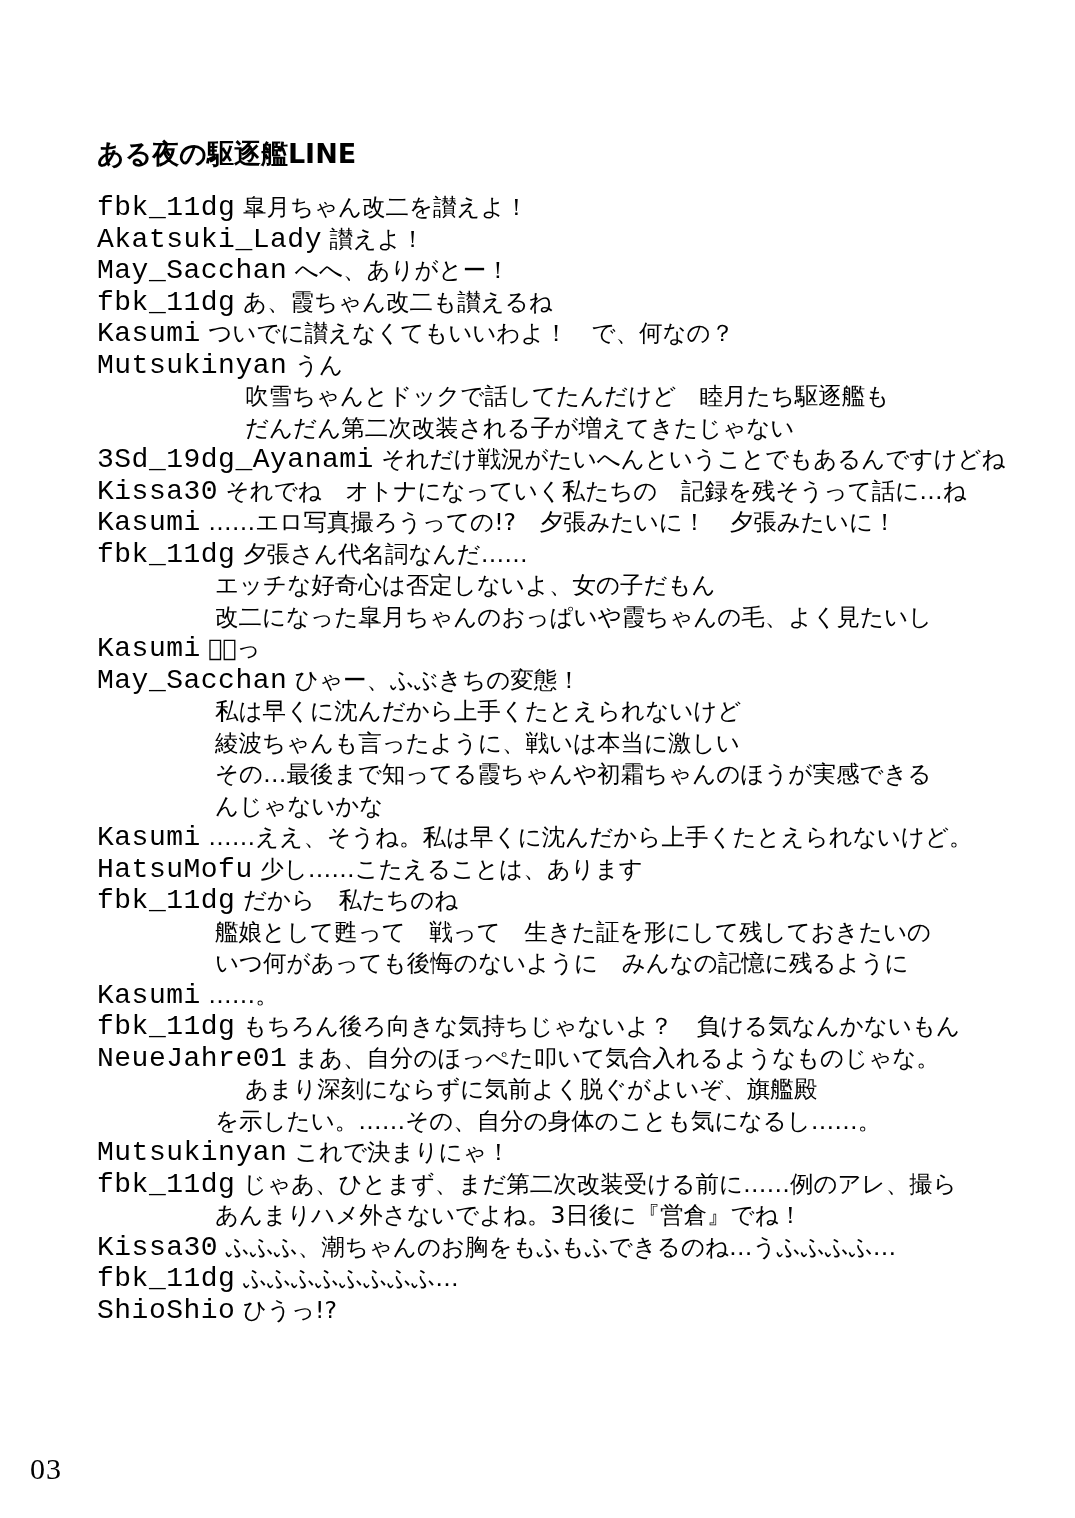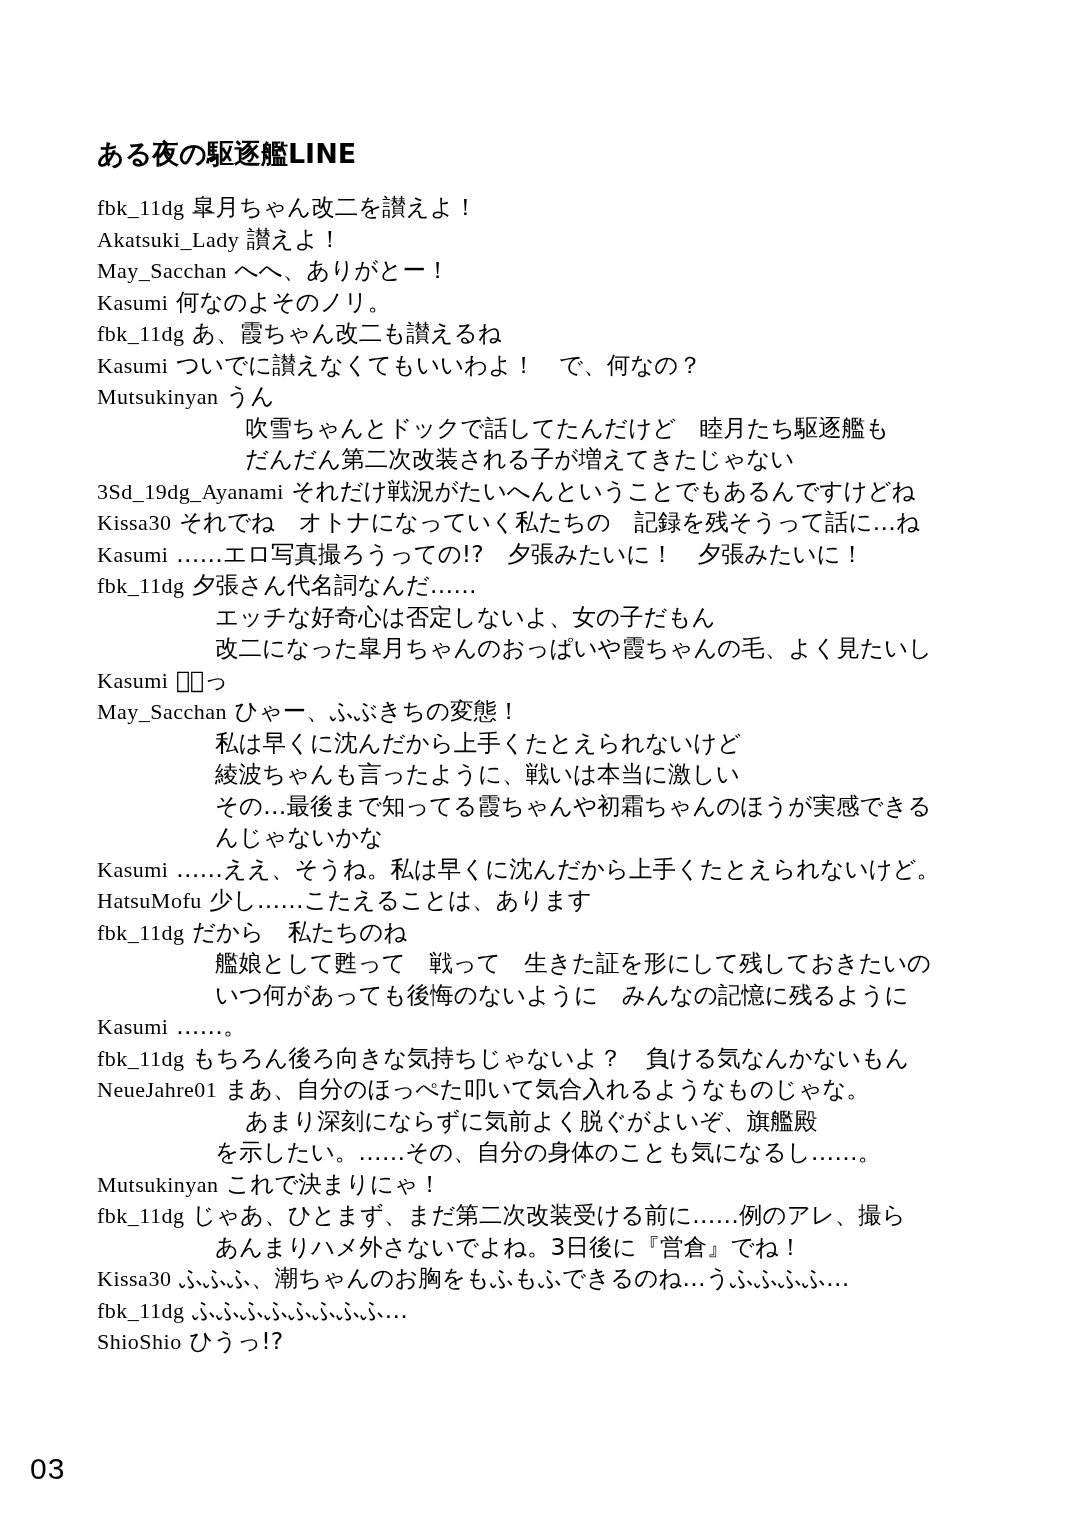--- a/index.html
+++ b/index.html
@@ -38,51 +38,50 @@
     width: 900px;
   }
   .line {
     font-family: "DejaVu Sans", sans-serif;
     font-size: 23.5px;
     line-height: 31.5px;
     white-space: pre;
     letter-spacing: 0px;
   }
   .line .nick {
-    font-family: Liberation Serif, serif;
-    font-size: 22px;
+    font-family: Liberation Mono, monospace;
+    font-size: 28px;
     letter-spacing: 0.5px;
   }
   .line.cont {
     padding-left: 148px;
   }
   .line.cont2 {
     padding-left: 118px;
   }
   .page-number {
     position: absolute;
     left: 30px;
     top: 1452px;
-    font-family: Liberation Sans, sans-serif;
+    font-family: Liberation Serif, serif;
     font-size: 30px;
     letter-spacing: 1px;
   }
 </style>
 </head>
 <body>
 
 <div class="page">
 
   <h1 class="title">ある夜の駆逐艦LINE</h1>
 
   <div class="log">
       <div class="line"><span class="nick">fbk_11dg</span> <span>皐月ちゃん改二を讃えよ！</span></div>
       <div class="line"><span class="nick">Akatsuki_Lady</span> <span>讃えよ！</span></div>
       <div class="line"><span class="nick">May_Sacchan</span> <span>へへ、ありがとー！</span></div>
-      <div class="line"><span class="nick">Kasumi</span> <span>何なのよそのノリ。</span></div>
       <div class="line"><span class="nick">fbk_11dg</span> <span>あ、霞ちゃん改二も讃えるね</span></div>
       <div class="line"><span class="nick">Kasumi</span> <span>ついでに讃えなくてもいいわよ！　で、何なの？</span></div>
       <div class="line"><span class="nick">Mutsukinyan</span> <span>うん</span></div>
       <div class="line cont"><span>吹雪ちゃんとドックで話してたんだけど　睦月たち駆逐艦も</span></div>
       <div class="line cont"><span>だんだん第二次改装される子が増えてきたじゃない</span></div>
       <div class="line"><span class="nick">3Sd_19dg_Ayanami</span> <span>それだけ戦況がたいへんということでもあるんですけどね</span></div>
       <div class="line"><span class="nick">Kissa30</span> <span>それでね　オトナになっていく私たちの　記録を残そうって話に…ね</span></div>
       <div class="line"><span class="nick">Kasumi</span> <span>……エロ写真撮ろうっての!?　夕張みたいに！　夕張みたいに！</span></div>
       <div class="line"><span class="nick">fbk_11dg</span> <span>夕張さん代名詞なんだ……</span></div>
       <div class="line cont2"><span>エッチな好奇心は否定しないよ、女の子だもん</span></div>

